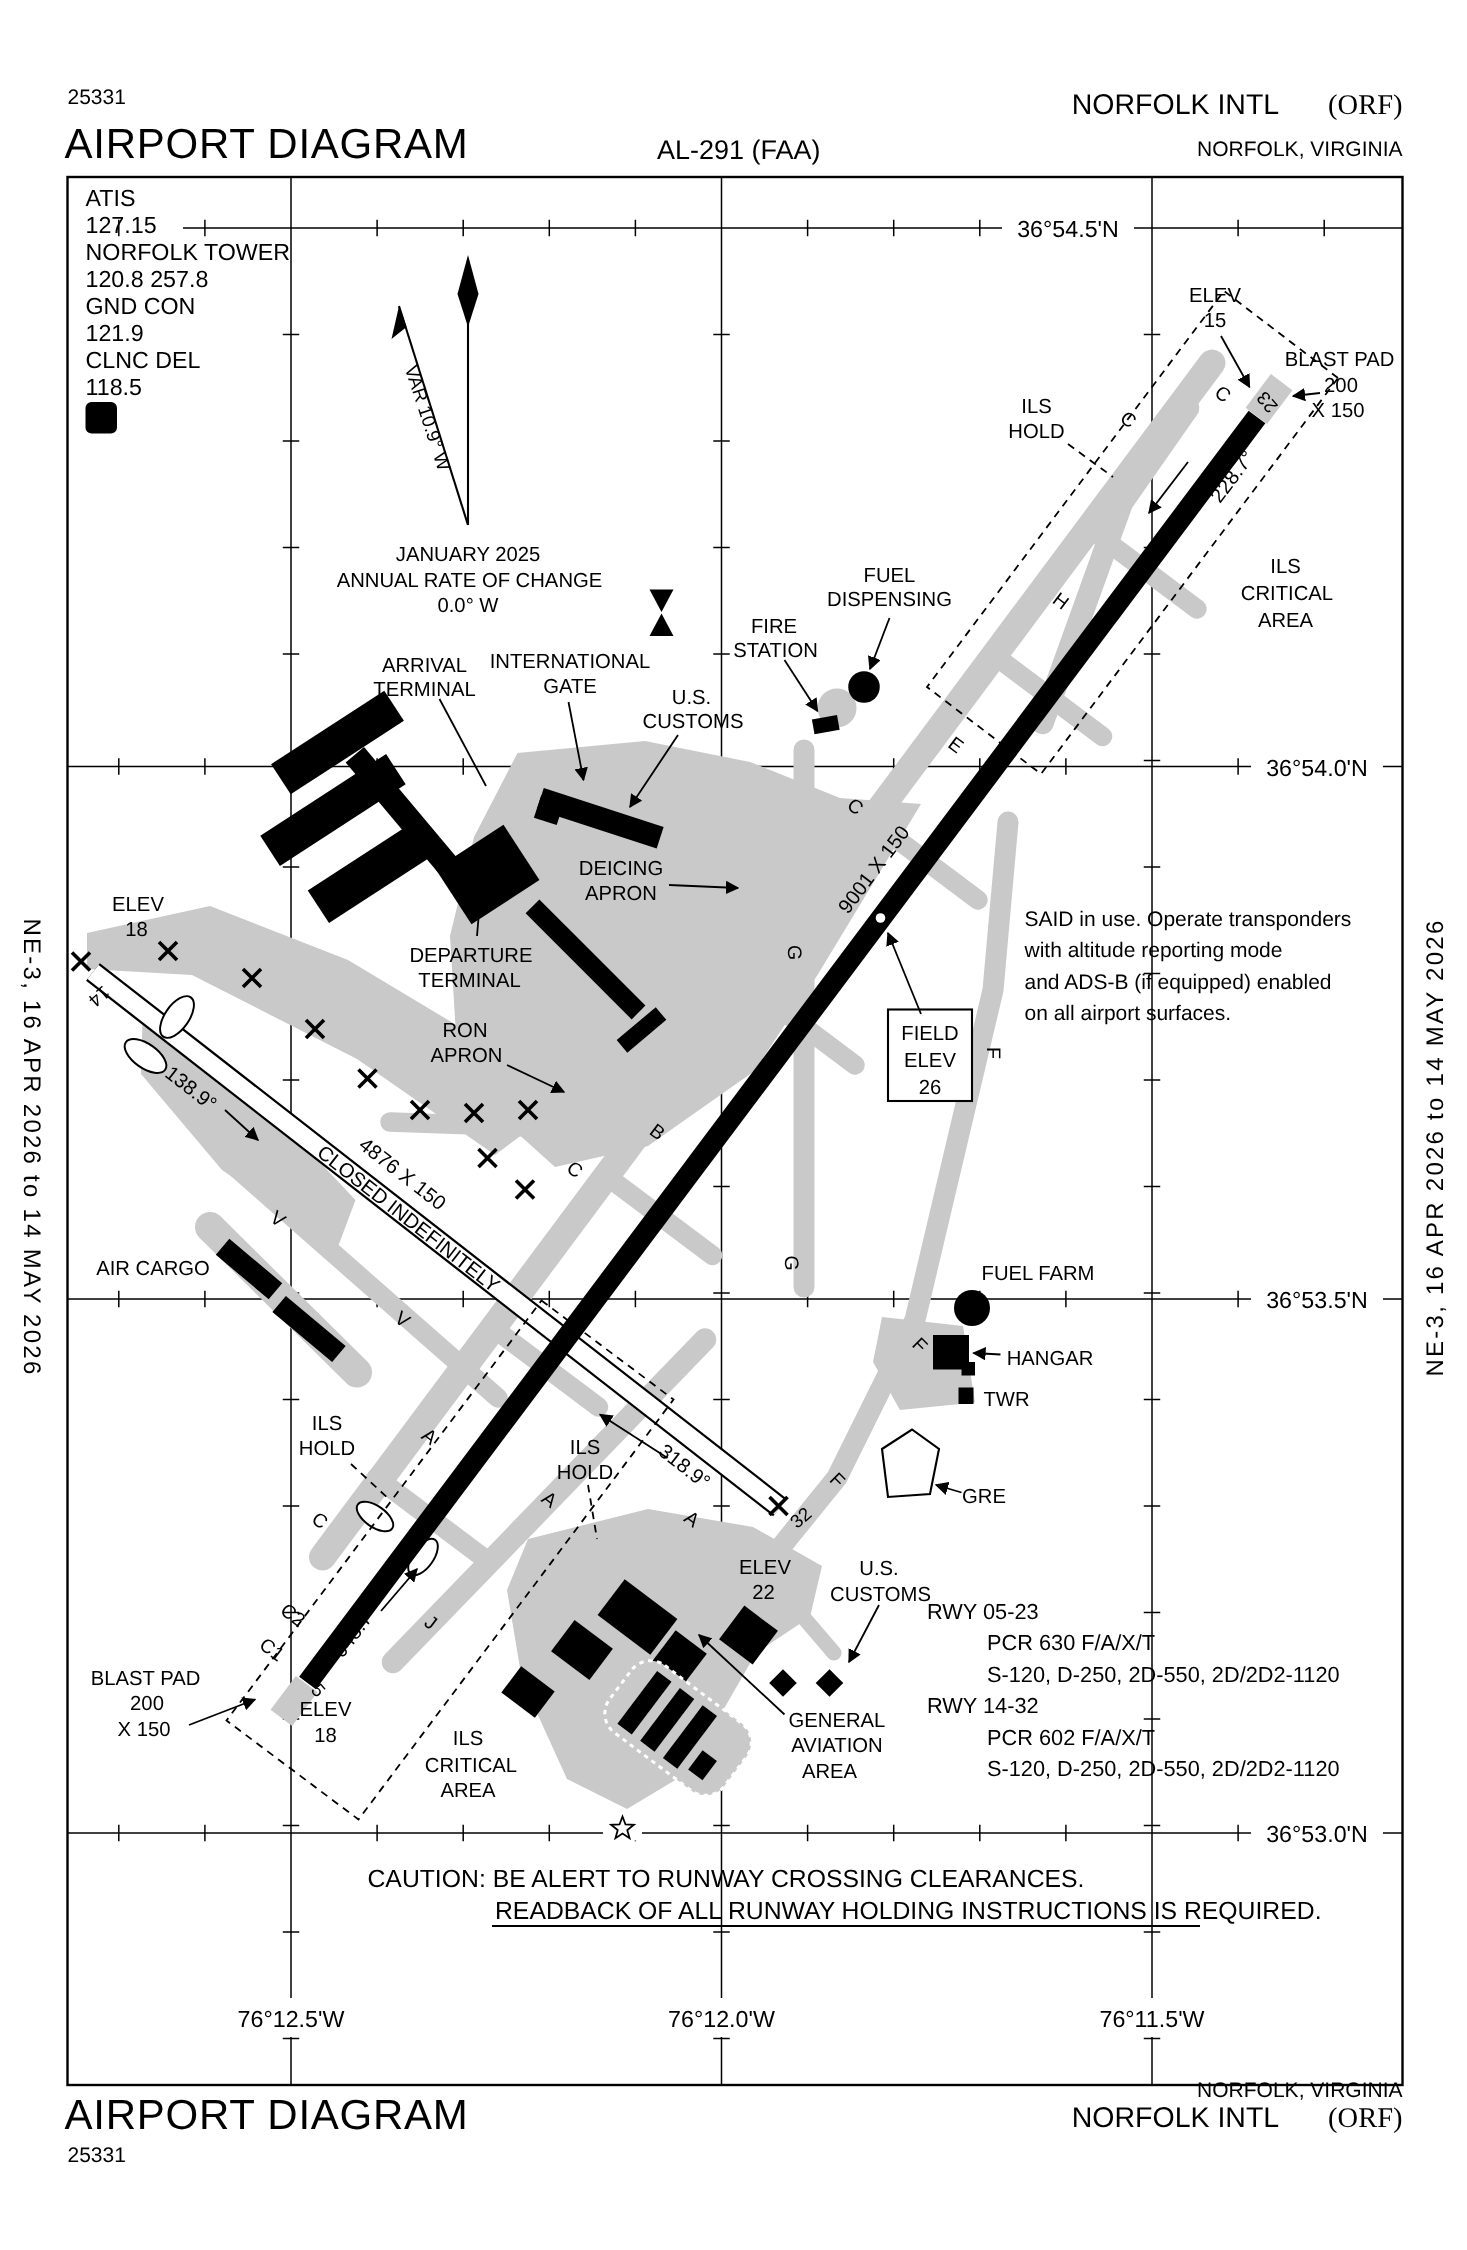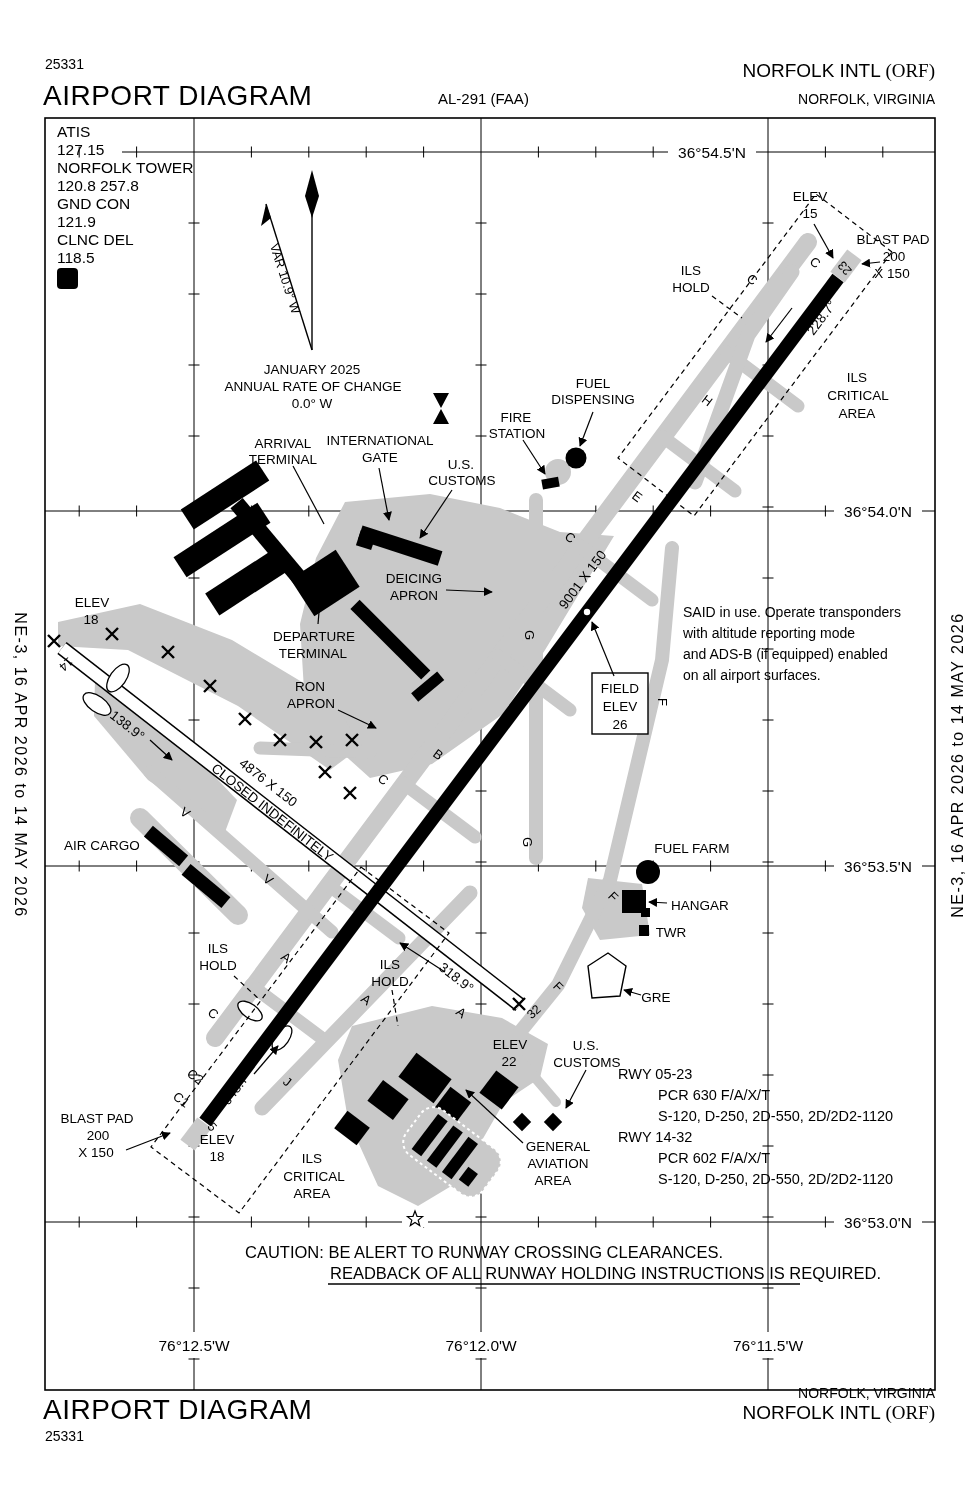--- a/index.html
+++ b/index.html
@@ -1,27 +1,27 @@
 <!DOCTYPE html>
 <html><head>
 <meta charset="utf-8">
 <style>
   html,body{margin:0;padding:0;background:#fff;}
   body{width:978px;height:1500px;position:relative;font-family:"Liberation Sans",sans-serif;color:#000;overflow:hidden;}
   .abs{position:absolute;white-space:nowrap;}
   .hdr-num{left:45px;top:56px;font-size:14px;}
   .hdr-title{left:43px;top:80px;font-size:28px;letter-spacing:.5px;}
-  .hdr-proc{left:438px;top:90px;font-size:15px;}
+  .hdr-proc{left:438px;top:90px;font-size:18px;}
   .hdr-airport{right:43px;top:60px;font-size:19px;text-align:right;}
   .hdr-city{right:43px;top:91px;font-size:14px;text-align:right;}
   .ftr-title{left:43px;top:1394px;font-size:28px;letter-spacing:.5px;}
   .ftr-num{left:45px;top:1428px;font-size:14px;}
   .ftr-city{right:43px;top:1385px;font-size:14px;text-align:right;}
   .ftr-airport{right:43px;top:1402px;font-size:19px;text-align:right;}
-  .code-serif{font-family:"Liberation Serif",serif;}
+  .code-serif{font-family:"Liberation Serif",serif;margin-left:28px;}
   .side-left{left:20px;top:765px;transform:translate(-50%,-50%) rotate(90deg);font-size:16px;letter-spacing:1.5px;}
   .side-right{left:958px;top:765px;transform:translate(-50%,-50%) rotate(-90deg);font-size:16px;letter-spacing:1.5px;}
   svg{position:absolute;left:0;top:0;}
   svg text{fill:#000;}
   .lbl{font-size:13.5px;text-anchor:middle;}
   .lbl-s{font-size:12.5px;text-anchor:middle;}
   .twy{font-size:13px;text-anchor:middle;}
   .coord{font-size:15.5px;text-anchor:middle;}
   .comm{font-size:15.5px;}
   .note{font-size:14px;}

